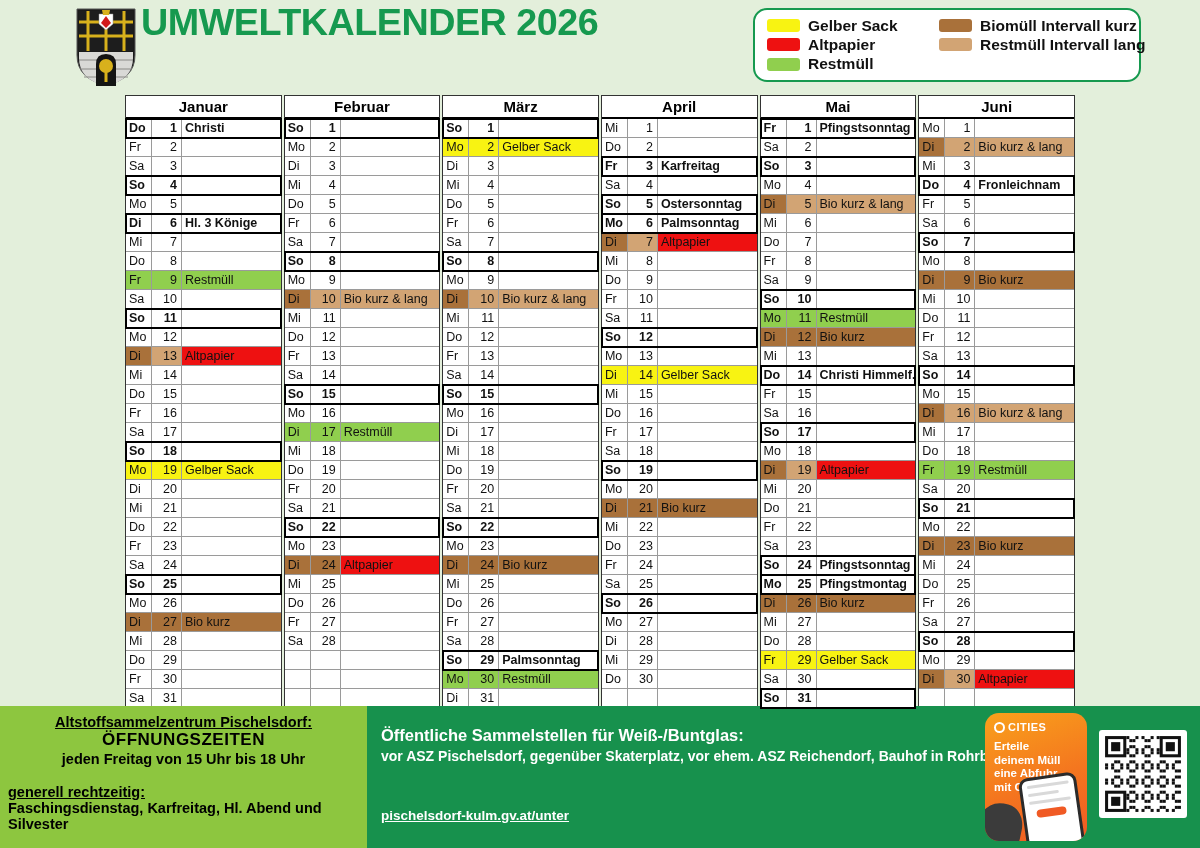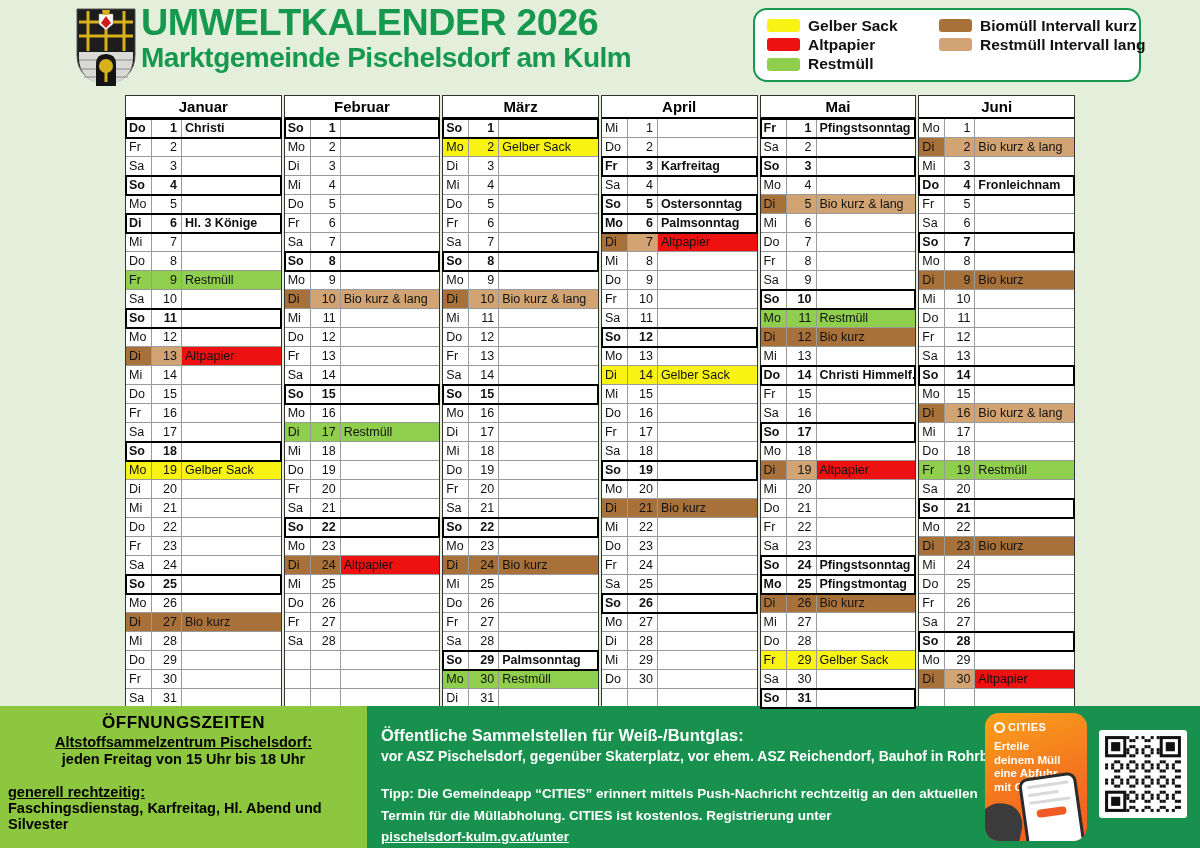--- a/index.html
+++ b/index.html
@@ -92,21 +92,20 @@
         <line x1="3" y1="52" x2="57" y2="52"></line>
           <line x1="4" y1="61" x2="56" y2="61"></line>
           <line x1="8" y1="69" x2="52" y2="69"></line>
       </g>
       <path d="M20,78 v-22 q0,-10 10,-10 q10,0 10,10 v22 z" fill="#141414"></path>
       <circle cx="30" cy="58" r="7" fill="#d8b11c"></circle>
       <rect x="28.5" y="62" width="3" height="12" fill="#d8b11c"></rect>
     </svg>
     <div class="titles">
       <div class="title">UMWELTKALENDER 2026</div>
-      <div class="subtitle">Marktgemeinde Pischelsdorf am Kulm</div>
     </div>
 
     <div class="legend">
       <div class="leg-item">
         <span class="swatch" style="background: rgb(248, 243, 18);"></span>
         <span class="leg-label">Gelber Sack</span>
       </div>
       <div class="leg-item">
         <span class="swatch" style="background: rgb(238, 17, 17);"></span>
         <span class="leg-label">Altpapier</span>
@@ -1072,32 +1071,32 @@
         <div class="mrow">
           <div class="cell dow" style="background: rgb(255, 255, 255);"></div>
           <div class="cell date" style="background: rgb(255, 255, 255);"></div>
           <div class="cell ev" style="background: rgb(255, 255, 255);"></div>
         </div>
       </div>
     </div>
 
   <div class="ftr">
     <div class="f-left">
+      <div class="c fl-sub">Altstoffsammelzentrum Pischelsdorf:</div>
       <div class="c fl-title">ÖFFNUNGSZEITEN</div>
-      <div class="c fl-sub">Altstoffsammelzentrum Pischelsdorf:</div>
       <div class="c fl-line">jeden Freitag von 15 Uhr bis 18 Uhr</div>
       <div class="fl-closed-t">generell rechtzeitig:</div>
       <div class="fl-closed">Faschingsdienstag, Karfreitag, Hl. Abend und Silvester</div>
     </div>
 
     <div class="f-mid">
       <div class="fm-title">Öffentliche Sammelstellen für Weiß-/Buntglas:</div>
       <div class="fm-text">vor ASZ Pischelsdorf, gegenüber Skaterplatz, vor ehem. ASZ Reichendorf, Bauhof in Rohrbach</div>
       <div class="fm-tip">
-        <span>Tipp: Die Gemeindeapp “CITIES” erinnert mittels Push-Nachricht rechtzeitig an den aktuellen Termin für die Müllabholung. CITIES ist kostenlos. Registrierung unter</span><br>
+        <br>
         <span class="fm-link">pischelsdorf-kulm.gv.at/unter</span>
       </div>
     </div>
 
     <div class="cities-card">
       <div class="cc-brand">
         <span class="cc-ring"></span>
         <span>CITIES</span>
       </div>
       <div class="cc-slogan">Erteile deinem Müll eine Abfuhr mit CITIES.</div>

